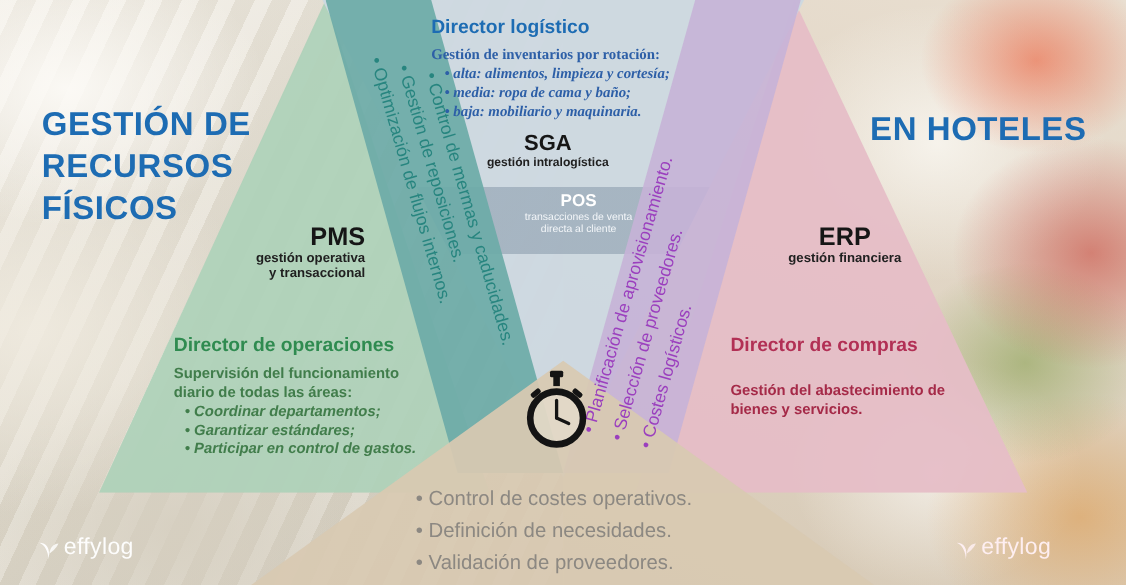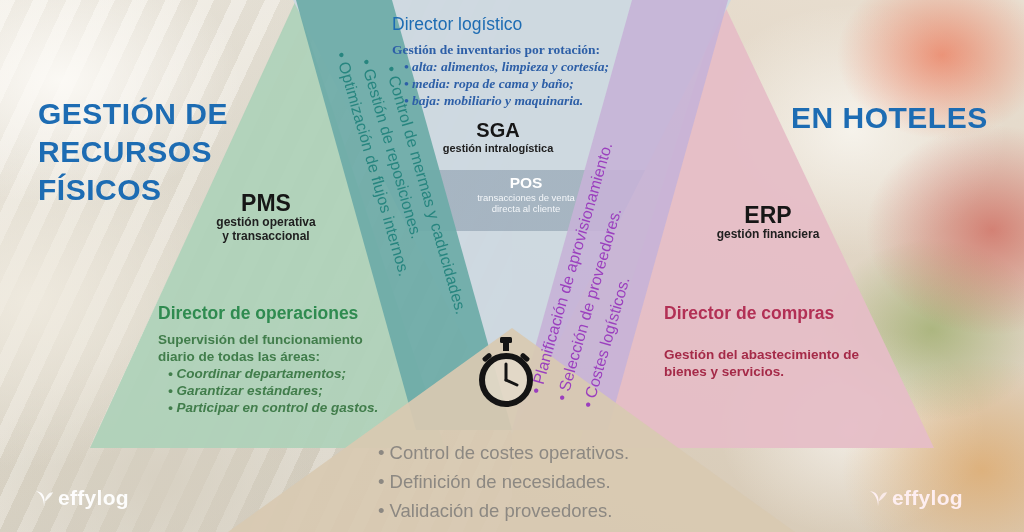--- a/index.html
+++ b/index.html
@@ -34,38 +34,38 @@
   .band-purple{clip-path:polygon(632px 0,728px 0,608px 430px,512px 430px);background:rgba(198,179,215,0.9);}
   .tri-tan{clip-path:polygon(512px 328px,795px 532px,228px 532px);background:rgba(216,201,178,0.93);}
 
   
   .title-left{position:absolute;left:38px;top:95px;font-size:30px;line-height:38px;font-weight:bold;color:#1d6cb3;letter-spacing:0.5px;}
   .title-left span{display:block;}
   .title-right{position:absolute;left:791px;top:101px;font-size:30px;font-weight:bold;color:#1d6cb3;letter-spacing:0.5px;}
 
   
   .sec{position:absolute;}
-  .h-blue{font-size:17.5px;font-weight:normal;color:#1d6cb3;margin-bottom:6px;}
+  .h-blue{font-size:17.5px;font-weight:bold;color:#1d6cb3;margin-bottom:6px;}
   .b-blue{font-size:13.5px;font-weight:bold;color:#2d5fa7;line-height:17px;font-family:Liberation Serif, serif;}
   .it{font-style:italic;}
   .sec-logistics{left:392px;top:14px;width:280px;}
   .sec-logistics .it{margin-left:12px;}
   .sec-operations{left:158px;top:303px;width:245px;}
   .h-green{font-size:17.5px;font-weight:bold;color:#2f8b50;margin-bottom:7px;}
   .b-green{font-size:13.5px;font-weight:bold;color:#417d4b;line-height:17px;}
   .sec-operations .it{margin-left:10px;}
   .sec-purchasing{left:664px;top:303px;width:215px;}
   .h-red{font-size:17.5px;font-weight:bold;color:#b23055;margin-bottom:22px;}
   .b-red{font-size:13.5px;font-weight:bold;color:#a52a48;line-height:17px;}
 
   
   .sys{position:absolute;text-align:center;}
   .sys-name{font-weight:bold;color:#161616;line-height:1.15;}
   .sys-desc{font-size:12px;font-weight:bold;color:#202020;line-height:13.5px;}
-  .pms{left:200px;top:190px;width:132px;}
+  .pms{left:200px;top:202px;width:132px;text-align:right;}
   .pms .sys-name{font-size:23px;}
   .erp{left:702px;top:202px;width:132px;}
   .erp .sys-name{font-size:23px;}
   .sga{left:416px;top:119px;width:164px;}
   .sga .sys-name{font-size:20px;}
   .sga .sys-desc{font-size:11px;}
   .pos{left:444px;top:174px;width:164px;}
   .pos .sys-name{font-size:15.5px;color:#ffffff;}
   .pos .sys-desc{font-size:9.5px;font-weight:normal;color:#f3f6f9;line-height:11.5px;}
 
@@ -76,21 +76,21 @@
   .pb-line{transform:rotate(-74deg);color:#9b3fbe;}
   .pb-1{left:527px;top:391px;} .pb-2{left:553px;top:398px;} .pb-3{left:579px;top:405px;}
 
   
   .bottom-list{position:absolute;left:378px;top:438px;font-size:18.5px;color:#8c8882;line-height:29px;}
 
   
   .stopwatch{position:absolute;left:468px;top:334px;width:76px;height:76px;}
 
   
-  .logo{position:absolute;display:flex;align-items:center;gap:4px;font-size:21px;font-weight:bold;letter-spacing:0.3px;}
+  .logo{position:absolute;display:flex;align-items:flex-end;gap:4px;font-size:21px;font-weight:normal;letter-spacing:0.3px;}
   .logo-left{left:34px;top:486px;color:rgba(255,255,255,0.95);}
   .logo-right{left:868px;top:486px;color:rgba(255,240,244,0.95);}
   .logo svg{display:block;}
 </style>
 </head>
 <body>
 
 <div class="canvas">
 
   <div class="photo photo-left"></div>

